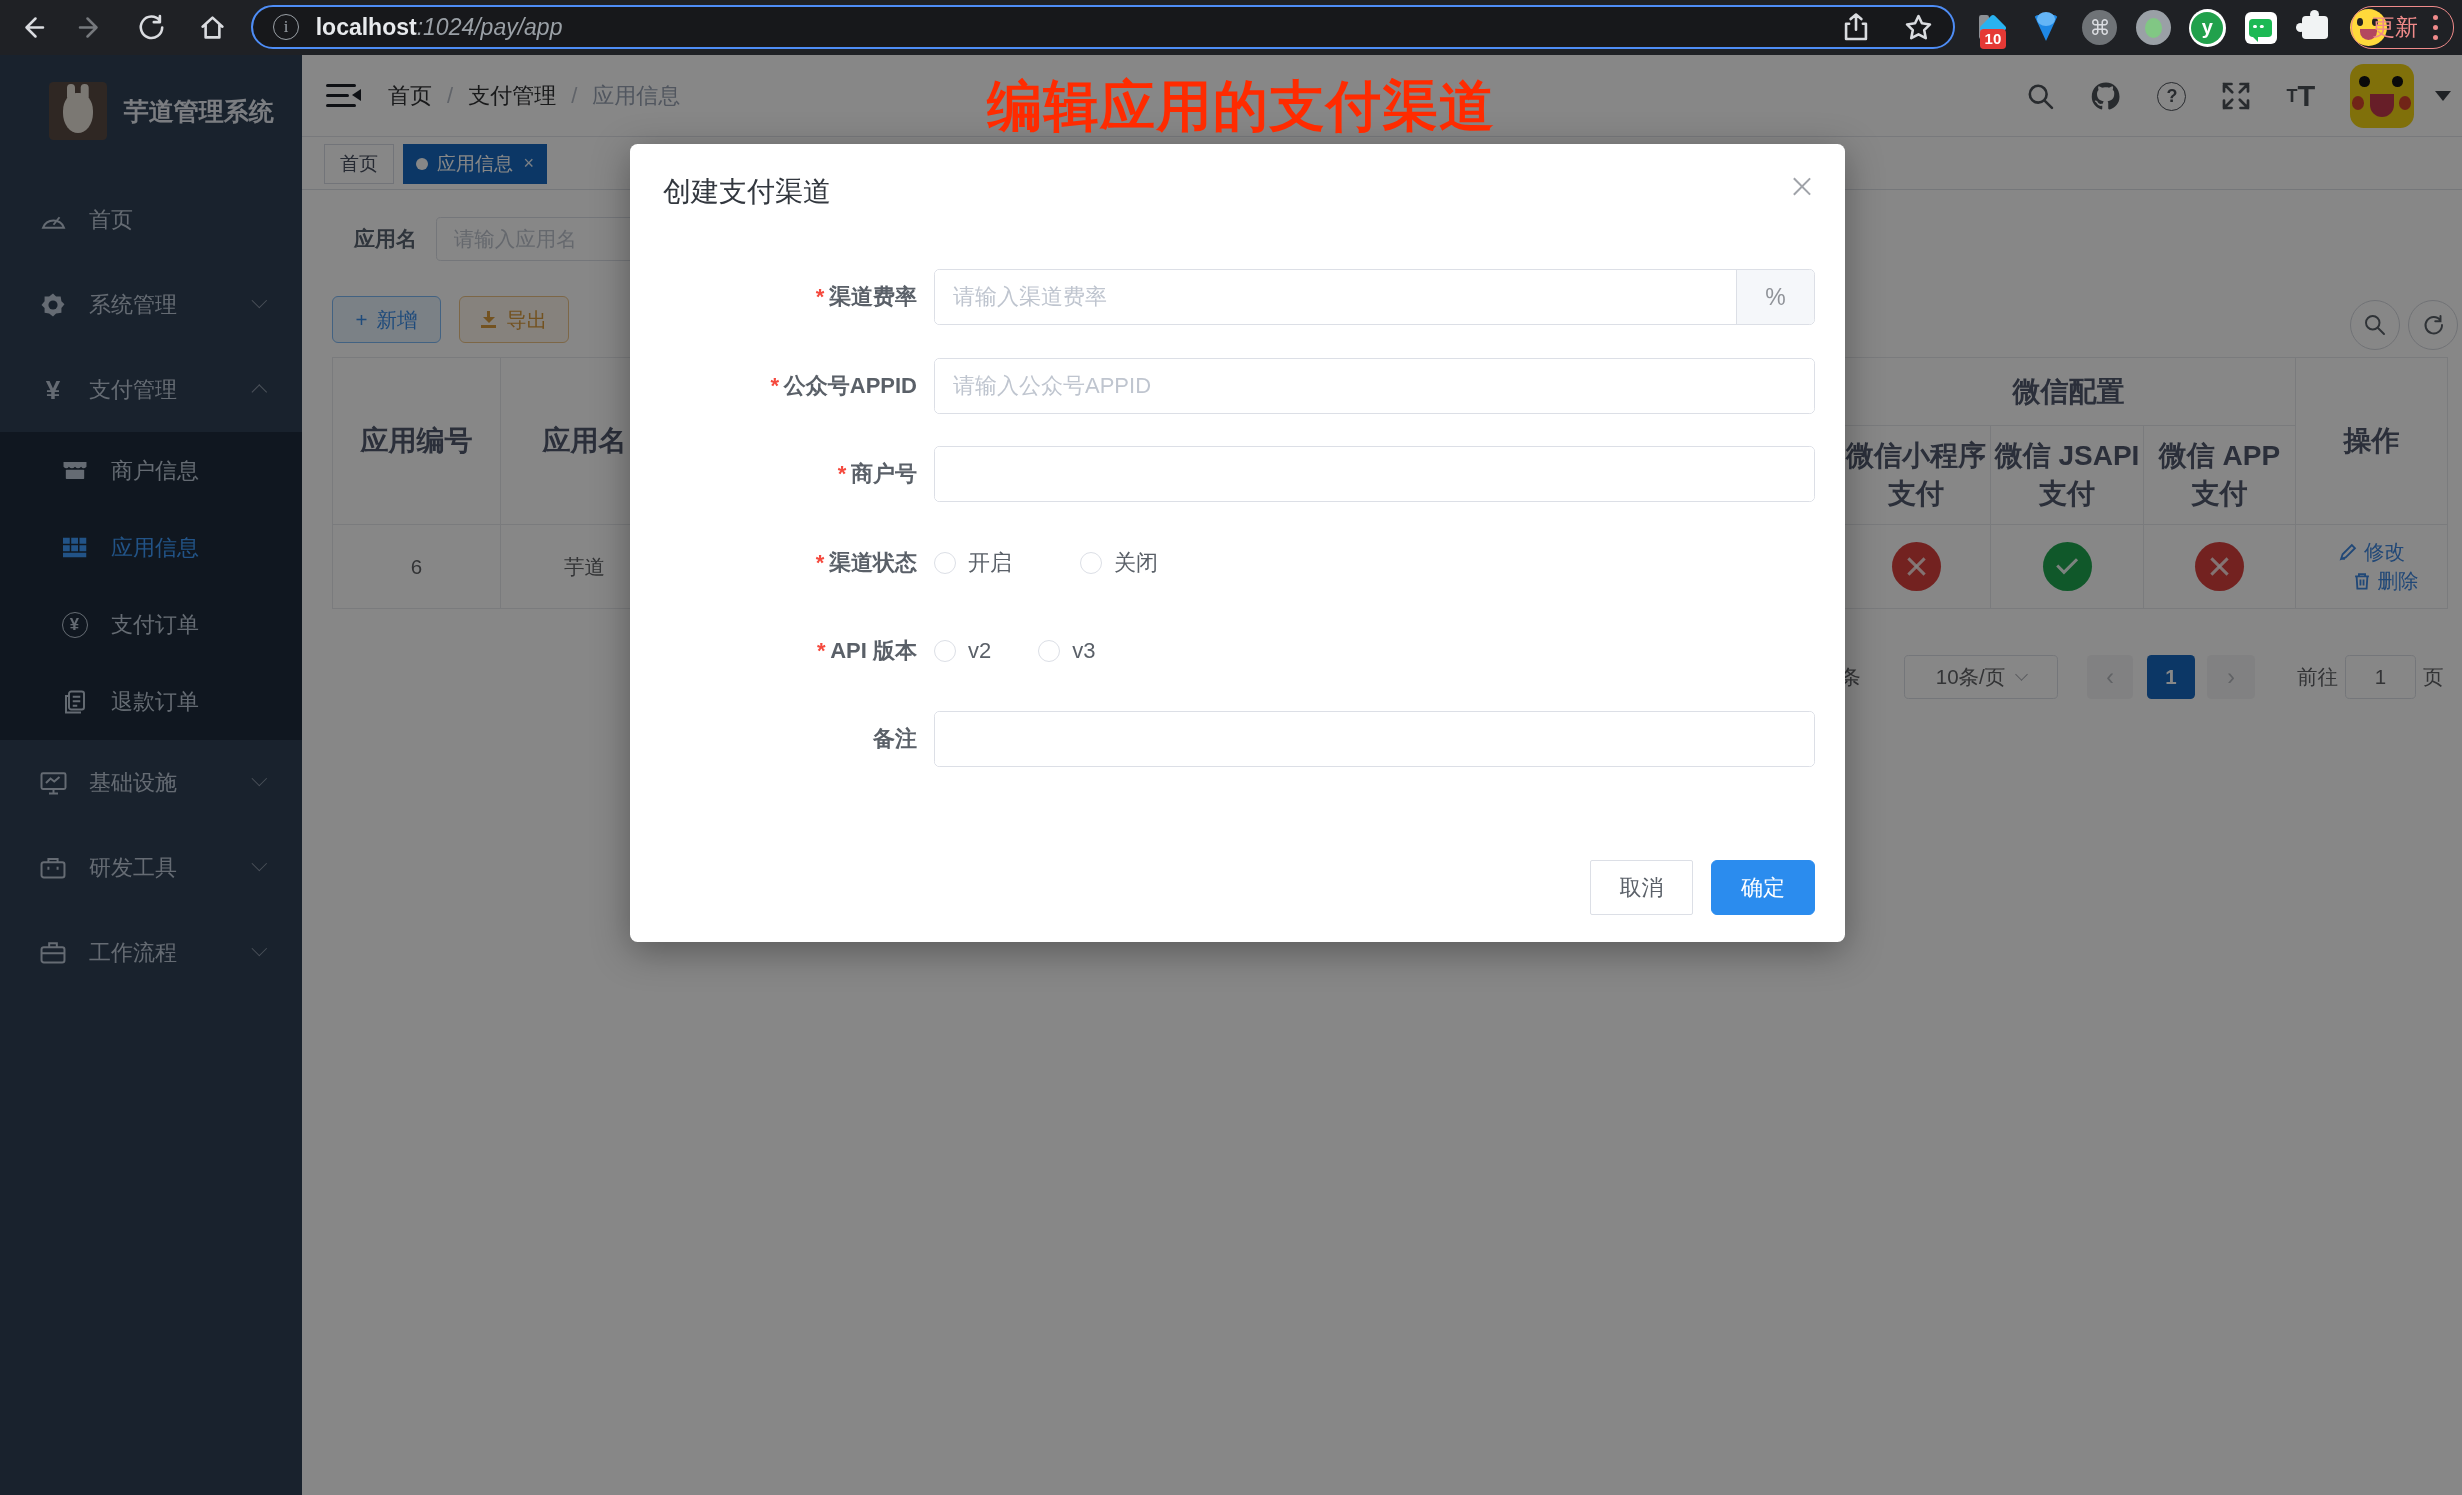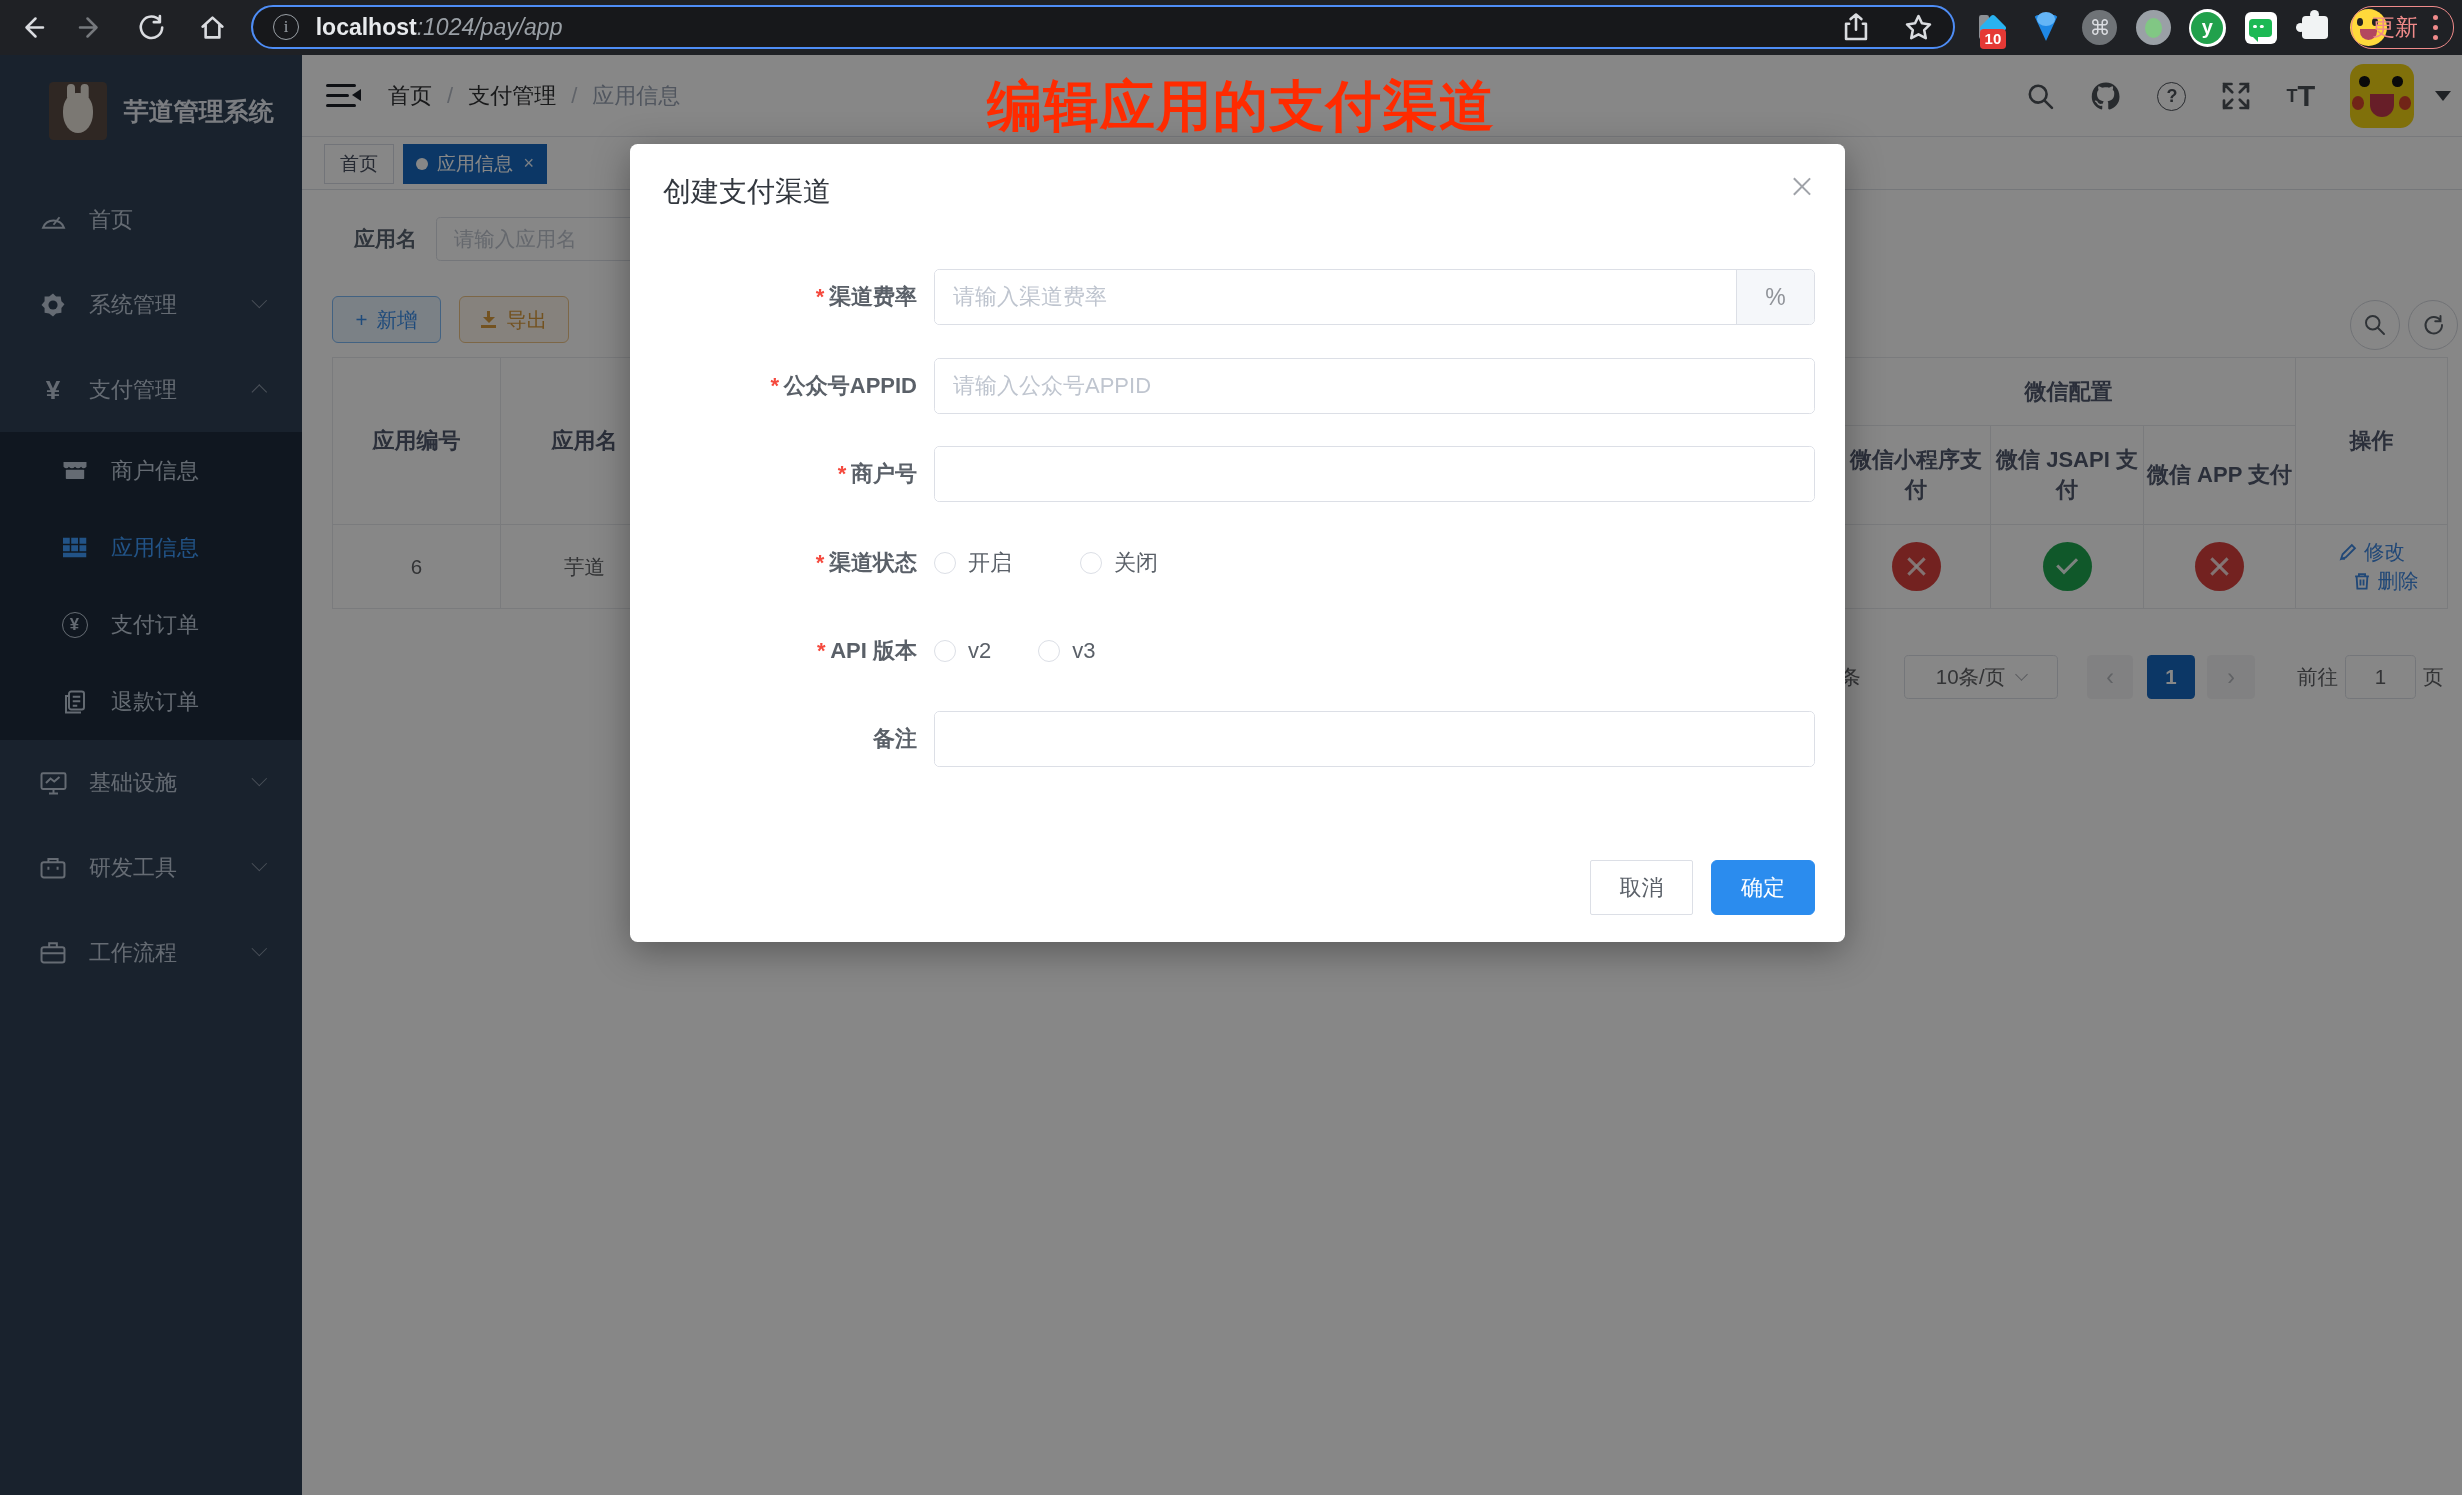--- a/index.html
+++ b/index.html
@@ -97,21 +97,21 @@
   .btn-export { position:absolute; left:157px; top:106px; width:110px; height:47px; border:0.8px solid #edc387; background:#fdf6ec;
              color:#d99b3d; border-radius:6px; font-size:20.5px; display:flex; align-items:center; justify-content:center; gap:9px; }
   .dl-icon { width:16.7px; height:16.7px; position:relative; }
   .dl-icon::before { content:""; position:absolute; left:6.8px; top:0; width:3px; height:9px; background:#d99b3d; }
   .dl-icon::after { content:""; position:absolute; left:2.3px; top:6px; border-left:6px solid transparent; border-right:6px solid transparent; border-top:6.8px solid #d99b3d; }
   .dl-icon i { position:absolute; left:0.8px; bottom:0; width:15px; height:3px; background:#d99b3d; }
   .roundbtn { position:absolute; width:50px; height:50px; border-radius:50%; border:0.8px solid #d4d7de; background:#fff; display:flex; align-items:center; justify-content:center; }
 
   table.grid { position:absolute; left:30px; top:167px; border-collapse:collapse; table-layout:fixed; width:2115px; }
   table.grid th, table.grid td { border:1.1px solid #e6e8ec; text-align:center; vertical-align:middle; }
-  table.grid th { font-size:22px; font-weight:700; color:#515a6e; background:#fff; }
+  table.grid th { font-size:28px; font-weight:700; color:#515a6e; background:#fff; }
   table.grid td { font-size:20.5px; color:#606266; }
   .tr-group { height:68px; } .tr-sub { height:99px; } .tr-data { height:84px; }
   .status { display:inline-flex; width:49px; height:49px; border-radius:50%; align-items:center; justify-content:center; position:relative; }
   .status.off { background:#d9413d; } .status.on { background:#1fa750; }
   .xmark { position:relative; width:23px; height:23px; }
   .xmark::before,.xmark::after { content:""; position:absolute; left:10px; top:0; width:3px; height:23px; background:rgba(255,255,255,.8); }
   .xmark::before { transform:rotate(45deg);} .xmark::after { transform:rotate(-45deg);}
   .check { width:20px; height:10.6px; border-left:3px solid rgba(255,255,255,.9); border-bottom:3px solid rgba(255,255,255,.9); transform:rotate(-45deg); margin-top:-6px; }
   .oplink { color:#3f88e0; font-size:20.5px; display:inline-flex; align-items:center; gap:6px; }
   .oplink + .oplink { margin-left:27px;font-family:Liberation Serif, serif; }

